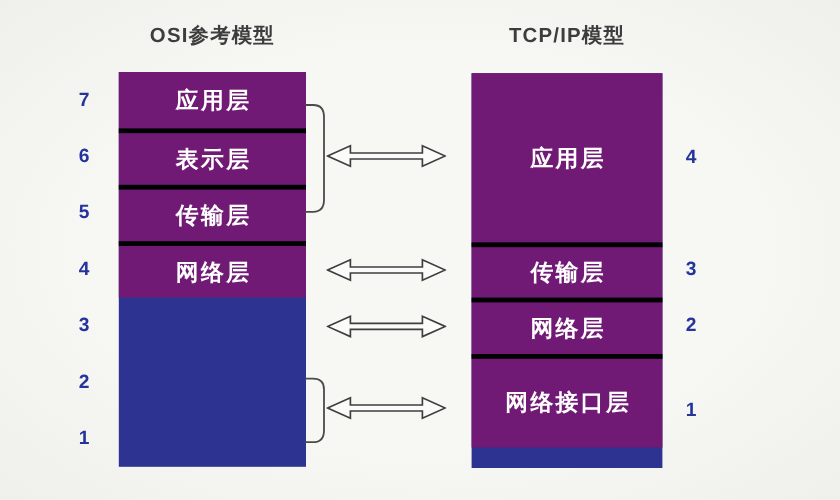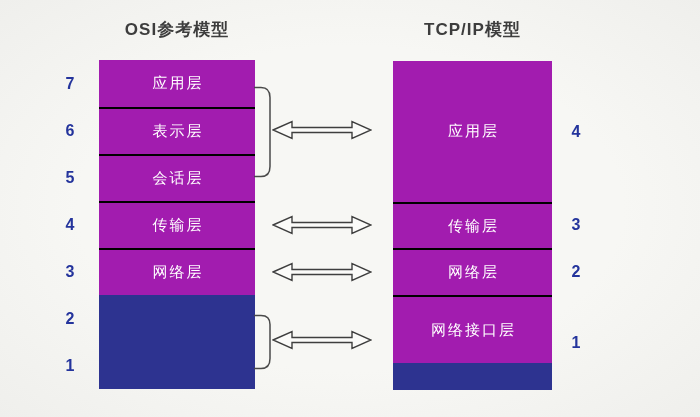--- a/index.html
+++ b/index.html
@@ -22,31 +22,31 @@
   .title-tcpip{left:373px;width:199px;}
   .stack{
     position:absolute;
     background:#2d3390;
   }
   .stack-osi{left:99px;top:60px;width:156px;height:329px;}
   .stack-tcpip{left:393px;top:61px;width:329px;width:159px;height:329px;}
   .layer{
     box-sizing:border-box;
     display:flex;align-items:center;justify-content:center;
-    color:#ffffff;font-size:15px;font-weight:normal;
+    color:#ffffff;font-size:19px;font-weight:bold;
     letter-spacing:2px;text-indent:2px;
-    background:#a21caf;
+    background:#701a75;
   }
-  .layer + .layer{border-top:2px solid #000000;}
+  .layer + .layer{border-top:4px solid #000000;}
   .stack-osi .layer{height:47px;}
   .stack-osi .layer + .layer{height:47px;}
   .lt-app{height:141px;}
   .lt-trans{height:46px;}
   .lt-net{height:47px;}
-  .lt-ni{height:68px;}
+  .lt-ni{height:78px;}
   .num{
     position:absolute;width:36px;
     display:flex;align-items:center;justify-content:center;
     color:#24349c;font-size:16px;font-weight:bold;
   }
   .num-l{left:52px;}
   .num-r{left:558px;}
   .arrow{position:absolute;left:272px;width:100px;height:24px;}
   .bracket{position:absolute;left:254px;width:18px;}
   .bracket svg,.arrow svg{display:block;}
@@ -63,21 +63,20 @@
   <div class="num num-l" style="top:107px;height:47px;">6</div>
   <div class="num num-l" style="top:154px;height:47px;">5</div>
   <div class="num num-l" style="top:201px;height:47px;">4</div>
   <div class="num num-l" style="top:248px;height:47px;">3</div>
   <div class="num num-l" style="top:295px;height:47px;">2</div>
   <div class="num num-l" style="top:342px;height:47px;">1</div>
 
   <div class="stack stack-osi">
     <div class="layer">应用层</div>
     <div class="layer">表示层</div>
-    <div class="layer">会话层</div>
     <div class="layer">传输层</div>
     <div class="layer">网络层</div>
   </div>
 
   <div class="stack stack-tcpip">
     <div class="layer lt-app">应用层</div>
     <div class="layer lt-trans">传输层</div>
     <div class="layer lt-net">网络层</div>
     <div class="layer lt-ni">网络接口层</div>
   </div>

